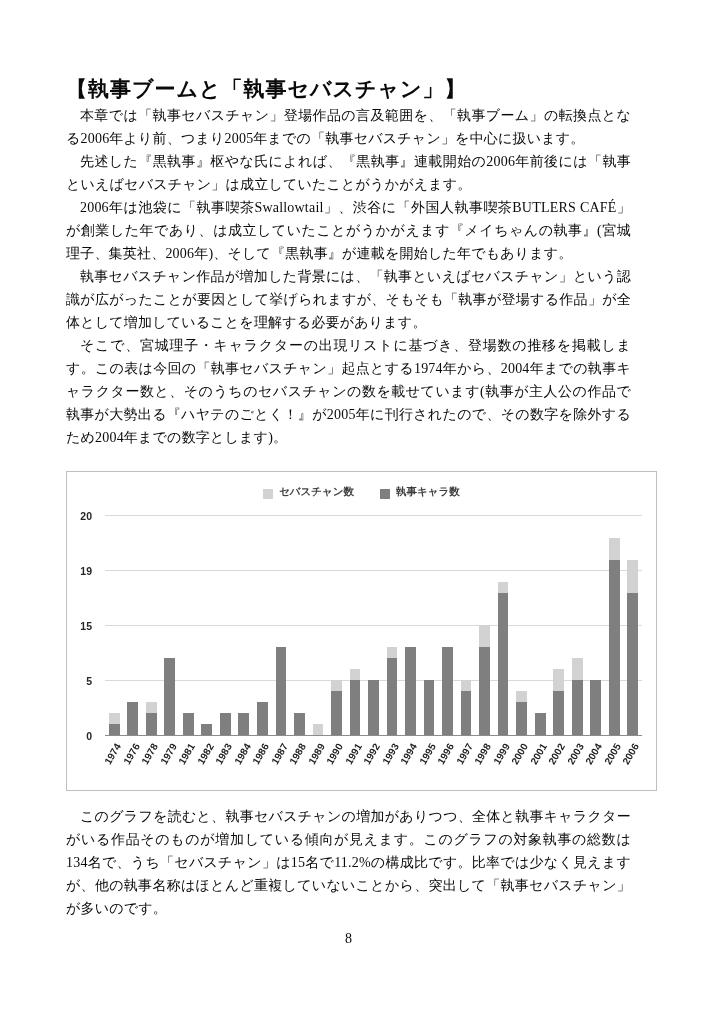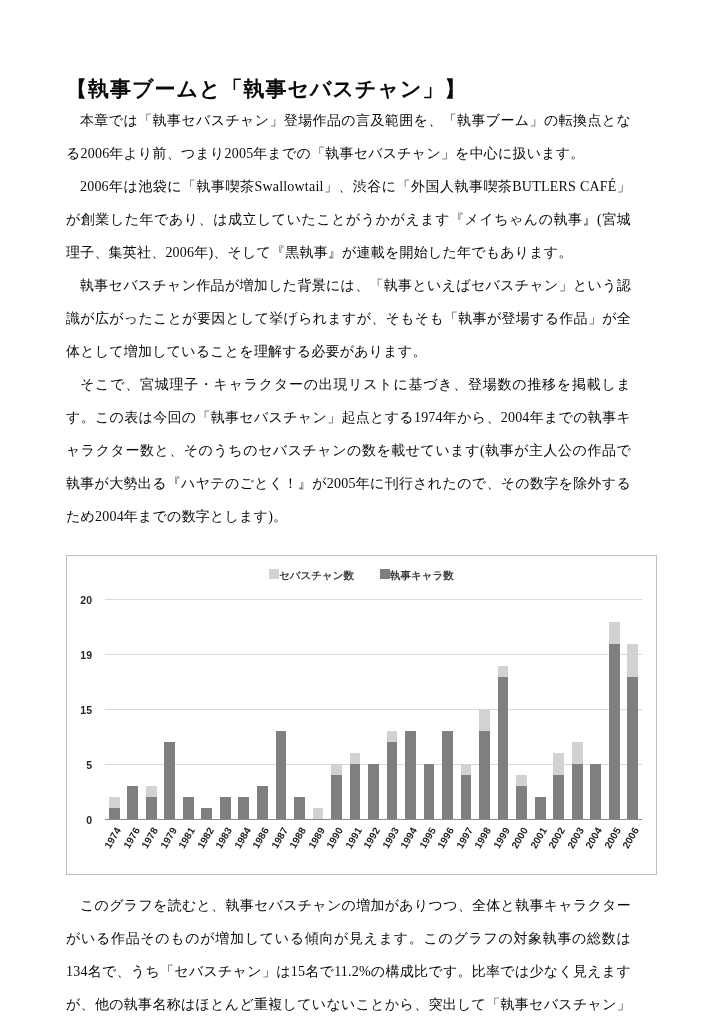--- a/index.html
+++ b/index.html
@@ -24,21 +24,21 @@
     letter-spacing: 1px;
     line-height: 1.25;
   }
   .section-heading {
     margin-top: 28px;
     font-size: 14.5px;
     font-weight: bold;
   }
   p.body {
     font-size: 14px;
-    line-height: 33px;
+    line-height: 23px;
     text-align: justify;
     text-indent: 1em;
     letter-spacing: 0.2px;
   }
   p.body.first { margin-top: 2px; }
 
   
   .chart-box {
     position: relative;
     margin-top: 22px;
@@ -52,21 +52,21 @@
     position: absolute;
     top: 13px; left: 0; right: 0;
     display: flex;
     justify-content: center;
     align-items: center;
     gap: 26px;
     font-size: 10.5px;
     font-weight: bold;
     color: #3f3f3f;
   }
-  .legend-item { display: inline-flex; align-items: flex-start; }
+  .legend-item { display: inline-flex; align-items: flex-end; gap: 6px; }
   .legend-swatch { width: 10px; height: 10px; display: inline-block; }
   .chart-y-axis {
     position: absolute;
     left: 4px; width: 28px;
     top: 44px; bottom: 54px;
     font-size: 10.5px;
     font-weight: bold;
     color: #262626;
   }
   .ytick {
@@ -136,20 +136,21 @@
 </style>
 </head>
 <body>
 
 <div class="page">
 
   <h1 class="title">【執事ブームと「執事セバスチャン」】</h1>
 
 
   <p class="body first">本章では「執事セバスチャン」登場作品の言及範囲を、「執事ブーム」の転換点となる2006年より前、つまり2005年までの「執事セバスチャン」を中心に扱います。</p>
+  <p class="body">先述した『黒執事』枢やな氏によれば、『黒執事』連載開始の2006年前後には「執事といえばセバスチャン」は成立していたことがうかがえます。</p>
   <p class="body">2006年は池袋に「執事喫茶Swallowtail」、渋谷に「外国人執事喫茶BUTLERS CAFÉ」が創業した年であり、は成立していたことがうかがえます『メイちゃんの執事』(宮城理子、集英社、2006年)、そして『黒執事』が連載を開始した年でもあります。</p>
   <p class="body">執事セバスチャン作品が増加した背景には、「執事といえばセバスチャン」という認識が広がったことが要因として挙げられますが、そもそも「執事が登場する作品」が全体として増加していることを理解する必要があります。</p>
   <p class="body">そこで、宮城理子・キャラクターの出現リストに基づき、登場数の推移を掲載します。この表は今回の「執事セバスチャン」起点とする1974年から、2004年までの執事キャラクター数と、そのうちのセバスチャンの数を載せています(執事が主人公の作品で執事が大勢出る『ハヤテのごとく！』が2005年に刊行されたので、その数字を除外するため2004年までの数字とします)。</p>
 
   <div class="chart-box">
     <div class="chart-legend">
         <span class="legend-item">
           <span class="legend-swatch" style="background: rgb(210, 210, 210);"></span>
           <span>セバスチャン数</span>
         </span>

